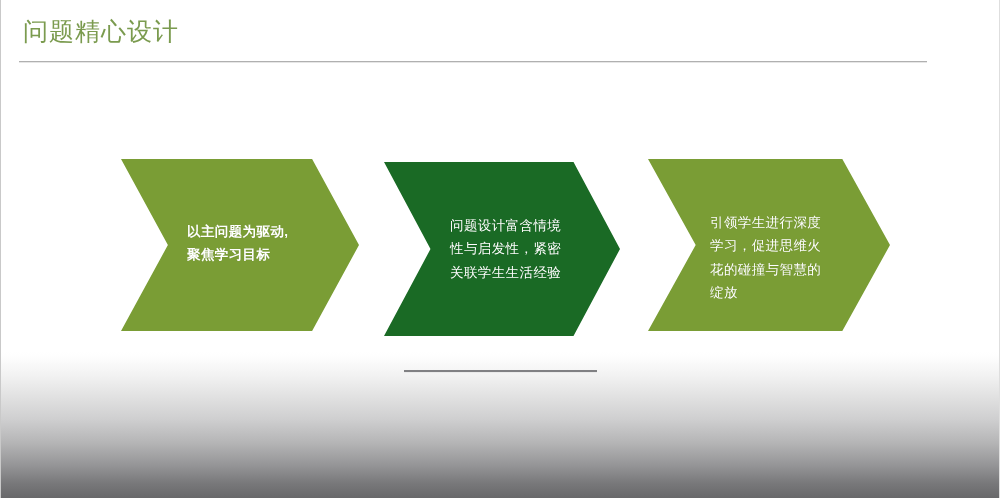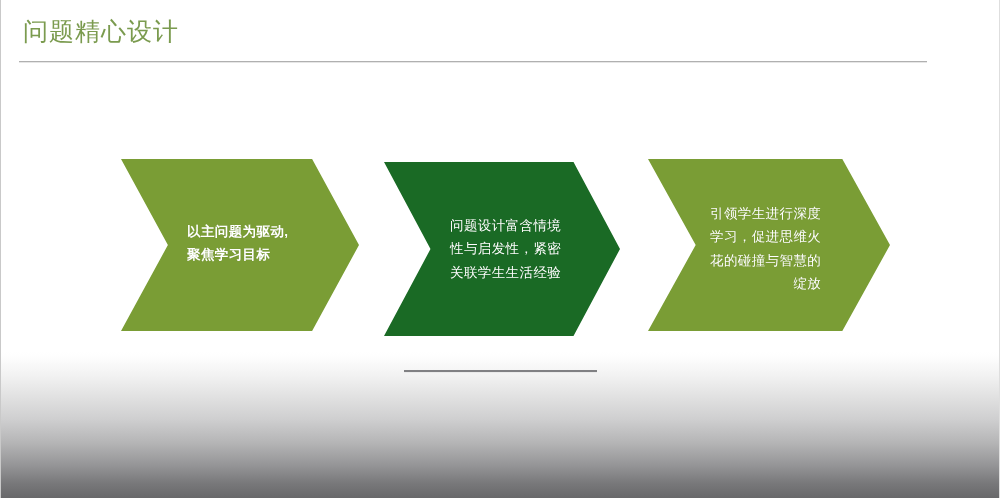--- a/index.html
+++ b/index.html
@@ -137,22 +137,21 @@
     top: 159px;
     width: 242px;
     height: 172px;
   }
   #chevron-3 .chevron-body {
     background: #7a9d35;
     clip-path: polygon(0% 0%, 80.3% 0%, 100% 50%, 80.3% 100%, 0% 100%, 19.7% 50%);
   }
   #chevron-3 .chevron-text {
     left: 62px;
-    top: 43px;
-    text-align: right;
+    top: 52px;
   }
 
   
   #footer-rule {
     position: absolute;
     left: 403px;
     top: 370px;
     width: 193px;
     height: 2px;
     background: #808083;

